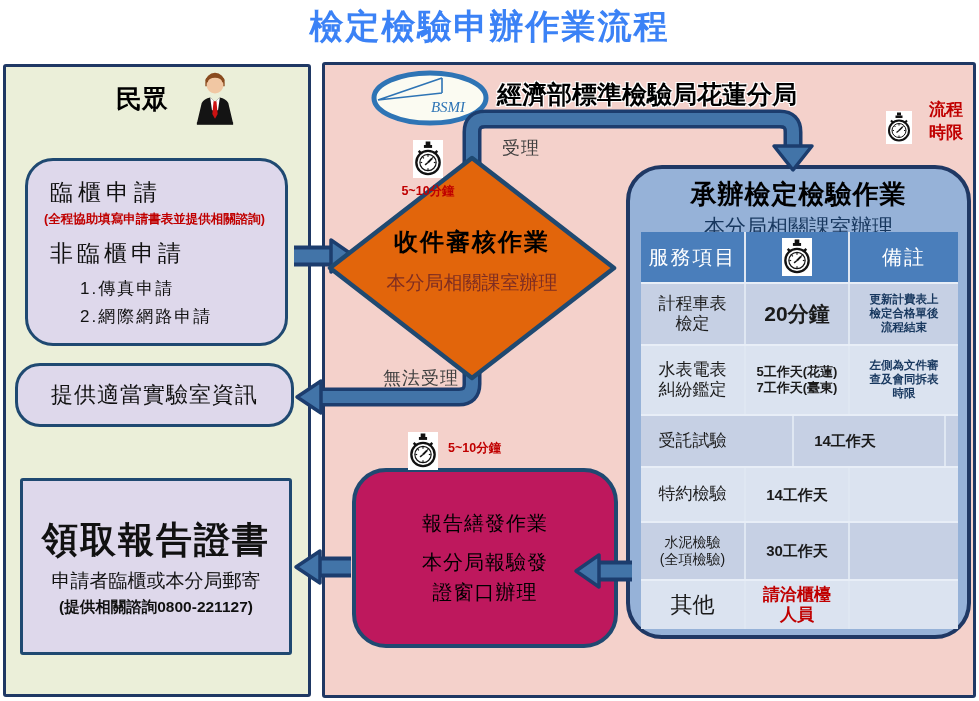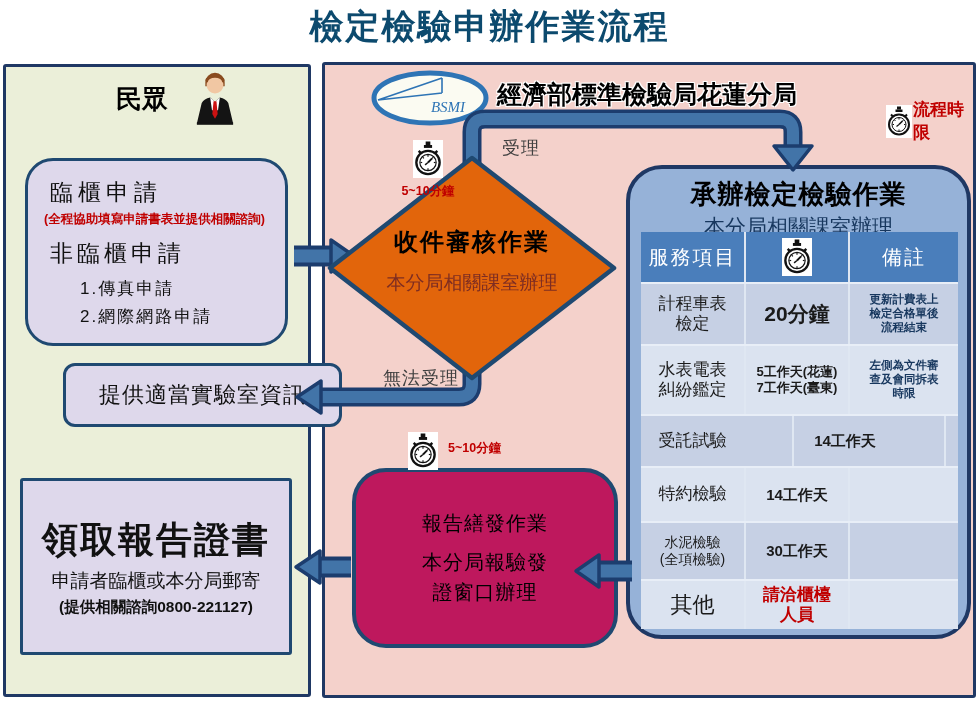--- a/index.html
+++ b/index.html
@@ -1,51 +1,51 @@
 <!DOCTYPE html>
 <html><head>
 <meta charset="utf-8">
 <style>
   * { margin:0; padding:0; box-sizing:border-box; }
   body { background:#fff; font-family:"Liberation Sans","DejaVu Sans",sans-serif; }
   .stage { position:relative; width:979px; height:701px; background:#fff; overflow:hidden; }
 
   .title { position:absolute; left:0; top:4px; width:100%; text-align:center;
-           font-size:34px; font-weight:bold; color:#0c4a6e; letter-spacing:2px; }
+           font-size:34px; font-weight:bold; color:#3b82f6; letter-spacing:2px; }
 
   
   .left-panel { position:absolute; left:3px; top:64px; width:308px; height:633px;
                 background:#ebefd9; border:3px solid #1f3864; border-radius:3px; z-index:1; }
   .right-panel { position:absolute; left:322px; top:62px; width:654px; height:636px;
                  background:#f4d1cb; border:3px solid #1f3864; border-radius:3px; z-index:1; }
 
   
   .actor-label { position:absolute; left:116px; top:82px; font-size:26px; font-weight:bold; color:#000; z-index:2; }
   .person-icon { position:absolute; left:186px; top:68px; width:58px; height:58px; z-index:2; }
 
   
   .lbox { position:absolute; background:#ded8eb; border:3px solid #1f4971; z-index:2; color:#111; }
   .apply-box { left:25px; top:158px; width:263px; height:188px; border-radius:28px; padding:16px 10px 0 22px; }
   .apply-counter { font-size:23px; letter-spacing:5px; }
   .apply-note { font-size:12.5px; font-weight:bold; color:#c00000; margin:3px 0 10px -6px; }
   .apply-noncounter { font-size:23px; letter-spacing:4px; }
   .apply-items { margin:6px 0 0 30px; font-size:17px; line-height:1.65; letter-spacing:2px; }
-  .lab-box { left:15px; top:363px; width:279px; height:64px; border-radius:12px;
-             display:flex; align-items:center; justify-content:center; font-size:22px; letter-spacing:1px;margin-left:48px; }
+  .lab-box { left:15px; top:363px; width:279px; height:64px; border-radius:25px;
+             display:flex; align-items:center; justify-content:center; font-size:22px; letter-spacing:1px; }
   .report-box { left:20px; top:478px; width:272px; height:177px; border-radius:3px;
                 display:flex; flex-direction:column; align-items:center; justify-content:center; gap:3px; }
   .report-title { font-size:36px; font-weight:bold; letter-spacing:2px; }
   .report-l1 { font-size:19px; }
   .report-l2 { font-size:15.5px; font-weight:bold; }
 
   
   .bsmi-logo { position:absolute; left:370px; top:70px; width:120px; height:56px; z-index:2; }
   .bureau-header { position:absolute; left:497px; top:78px; font-size:25px; font-weight:bold; color:#000; z-index:2;
                    text-shadow:1px 1px 0 #fff,-1px -1px 0 #fff,1px -1px 0 #fff,-1px 1px 0 #fff; }
-  .time-limit { position:absolute; left:858px; top:98px; display:flex; align-items:center; gap:1px; z-index:6;padding-left:28px; }
+  .time-limit { position:absolute; left:858px; top:98px; display:flex; align-items:flex-end; gap:17px; z-index:6;padding-left:28px; }
   .time-limit .txt { font-size:17px; font-weight:bold; color:#c00000; }
 
   .stopwatch { display:inline-block; background:#fff; padding:1px; line-height:0; }
   .sw-lg svg { width:28px; height:36px; }
   .sw-md svg { width:24px; height:31px; }
   .sw-hdr svg { width:28px; height:36px; }
 
   .sw-group-review { position:absolute; left:398px; top:140px; z-index:6; width:60px; text-align:center; }
   .sw-group-review .txt { display:block; font-size:12.5px; font-weight:bold; color:#c00000; margin-top:2px; }
   .sw-group-issue { position:absolute; left:408px; top:432px; z-index:6; display:flex; align-items:flex-start; gap:10px; }

